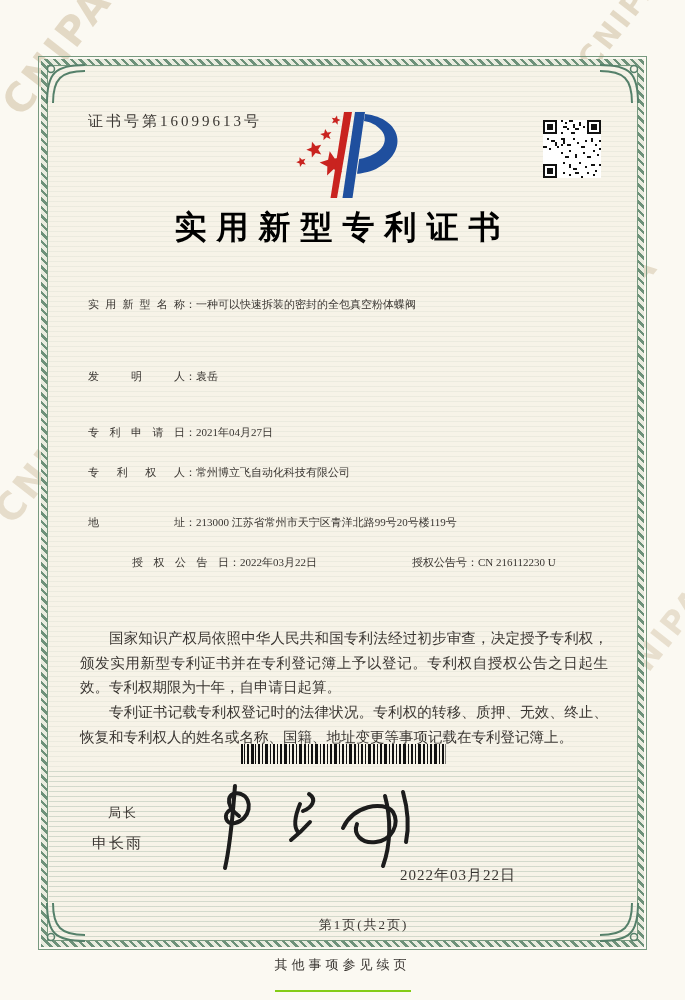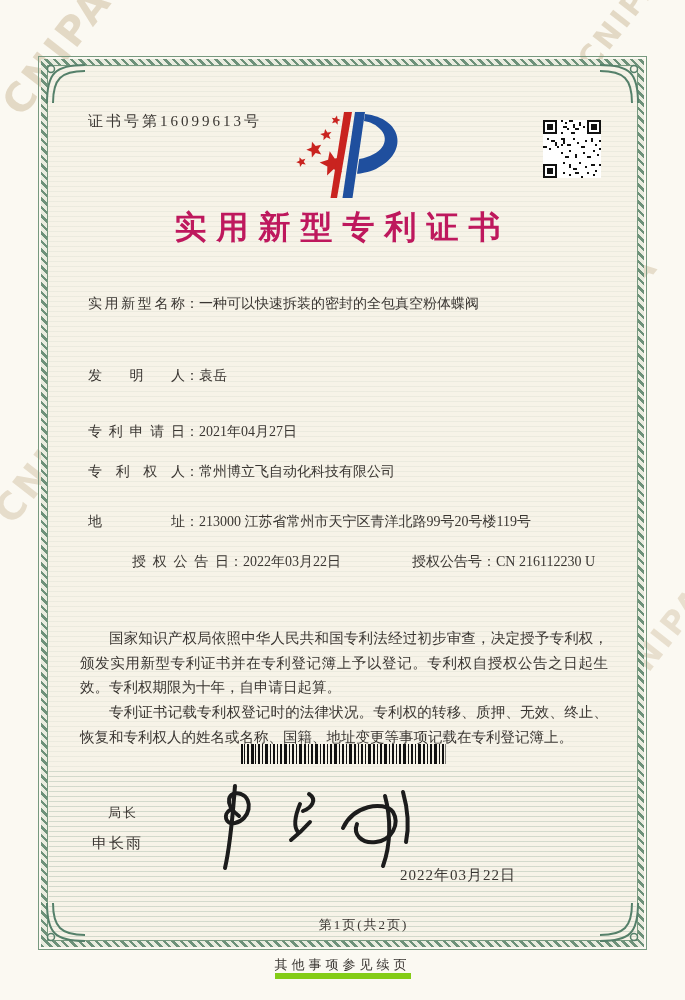--- a/index.html
+++ b/index.html
@@ -12,36 +12,36 @@
          repeating-linear-gradient(180deg,rgba(120,150,130,0.09) 0 1px,rgba(0,0,0,0) 1px 5px),#f7f3e8;}
   .paper-bottom{position:absolute;left:1px;right:1px;bottom:1px;height:168px;
          background:repeating-linear-gradient(180deg,rgba(100,140,118,0.18) 0 1px,rgba(0,0,0,0) 1px 5px);}
   .corner{position:absolute;width:46px;height:46px;z-index:3;}
   
   .wm{position:absolute;font-family:"DejaVu Sans",sans-serif;font-weight:bold;color:#b89f72;
       opacity:.35;transform:rotate(-52deg);letter-spacing:3px;z-index:1;}
   
   .abs{position:absolute;z-index:4;}
   .cert-no{left:88px;top:112px;font-size:15px;letter-spacing:3px;}
-  .title{left:0;right:0;top:206px;text-align:center;font-size:32px;font-weight:bold;letter-spacing:10px;color:#be185d;}
-  .row{left:88px;width:520px;font-size:14px;line-height:22px;}
+  .title{left:0;right:0;top:206px;text-align:center;font-size:32px;font-weight:bold;letter-spacing:10px;color:#000000;}
+  .row{left:88px;width:520px;font-size:11px;line-height:22px;}
   .lab{display:inline-block;width:97px;text-align:justify;text-align-last:justify;vertical-align:top;}
   .colon{vertical-align:top;}
   .val{vertical-align:top;}
   .grant-right{position:absolute;left:280px;top:0;white-space:nowrap;}
   .paras{left:80px;width:528px;top:586px;font-size:14.5px;line-height:1.7;text-align:justify;margin-top:40px;}
   .paras p{margin:0;text-indent:2em;}
   .barcode{left:50%;transform:translateX(-50%);top:744px;}
   .sig-title{left:108px;top:804px;font-size:13px;letter-spacing:2px;}
   .sig-name{left:92px;top:834px;font-size:15px;letter-spacing:2px;text-align:center;}
   .signature-svg{left:195px;top:778px;}
   .issue-date{left:400px;top:866px;font-size:15px;letter-spacing:1px;}
   .page-no{left:0;right:0;top:916px;text-align:center;font-size:13px;letter-spacing:2px;padding-left:42px;}
   .footer-note{left:0;right:0;top:956px;text-align:center;font-size:13px;letter-spacing:4px;}
-  .footer-note span{border-bottom:6px solid #84cc16;padding-bottom:1px;}
+  .footer-note span{border-bottom:2px solid #84cc16;padding-bottom:18px;}
   .logo{left:292px;top:106px;}
   .qr{left:543px;top:120px;}
 </style>
 </head>
 <body>
 
 <div class="page">
 
   <div class="wm" style="left:-18px;top:28px;font-size:40px;">CNIPA</div>
   <div class="wm" style="left:562px;top:2px;font-size:30px;">CNIPA</div>

